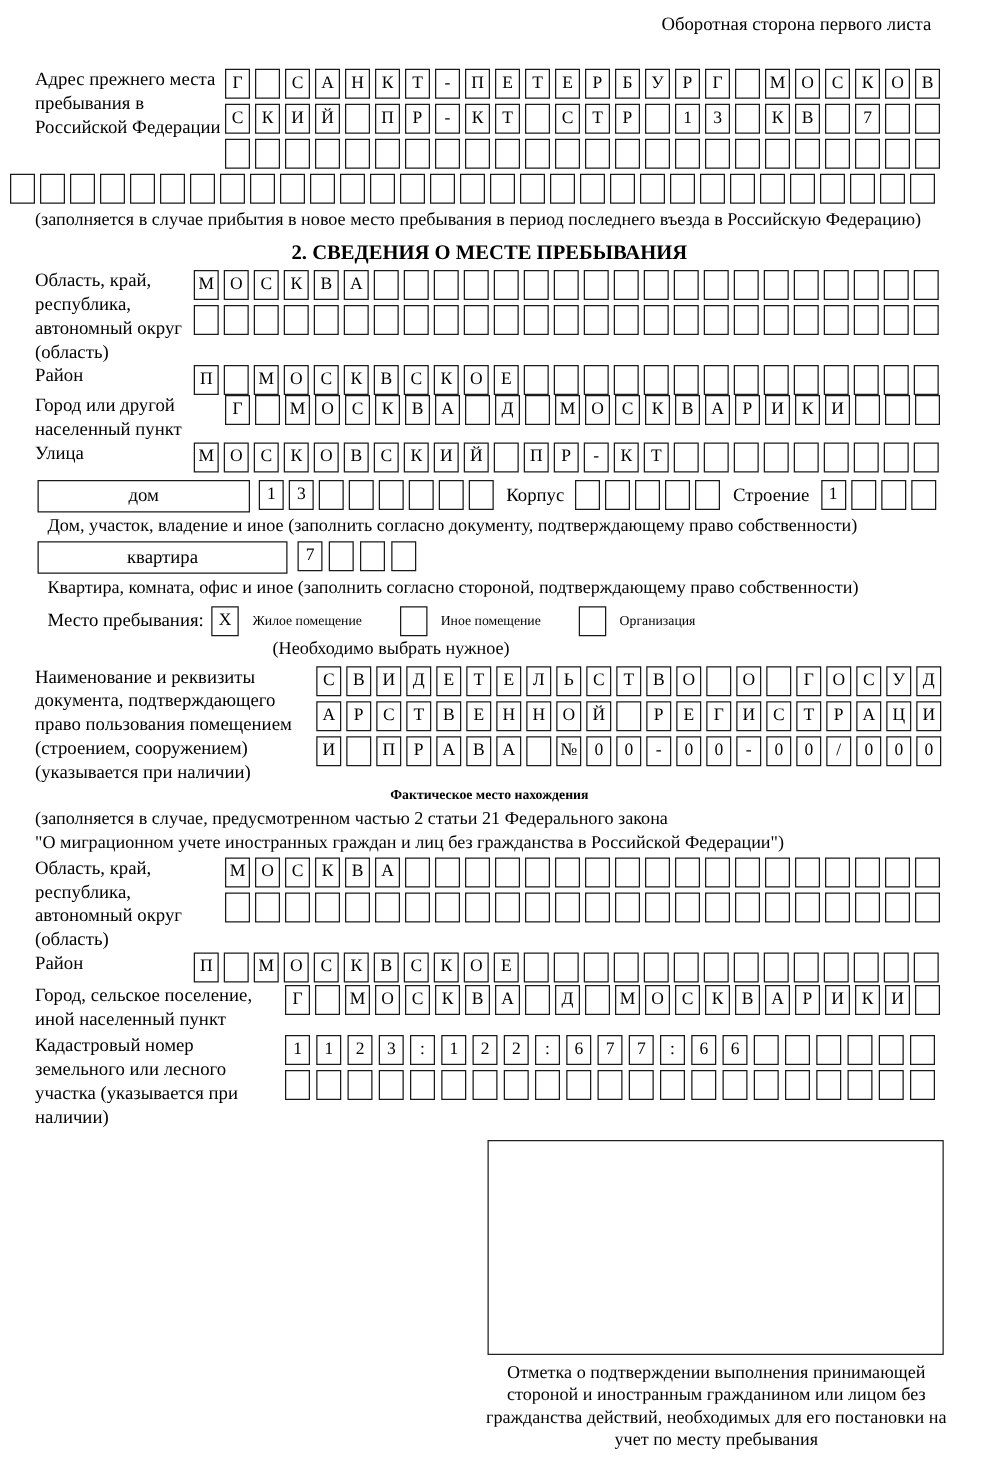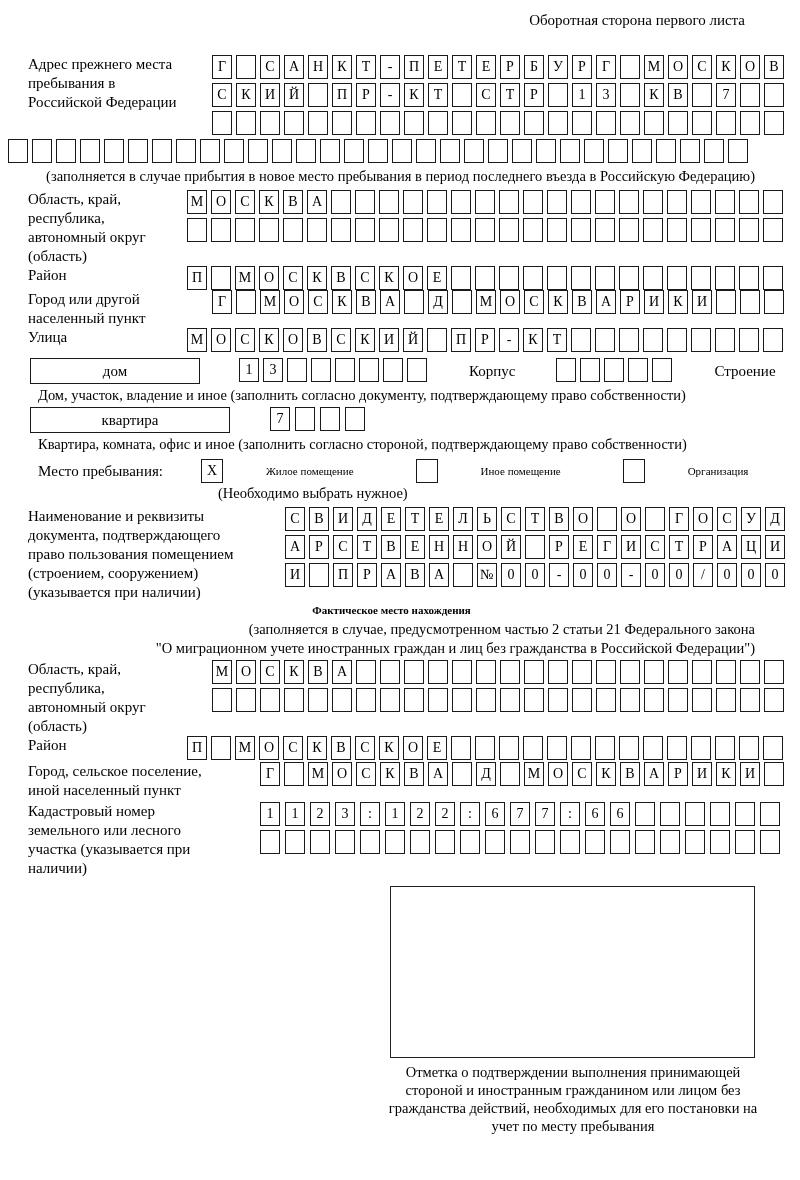--- a/index.html
+++ b/index.html
@@ -1,31 +1,31 @@
 <!DOCTYPE html>
 <html><head>
 <meta charset="utf-8">
 <style>
   html,body{margin:0;padding:0;background:#fff;}
   body{width:800px;height:1180px;overflow:hidden;color:#000;
        font-family:"Liberation Serif","DejaVu Serif",serif;}
   .page{padding:12px 0 0 28px;width:727px;}
   .topnote{text-align:right;font-size:15px;padding-right:10px;}
-  .frow{display:flex;align-items:flex-start;gap:32px;}
+  .frow{display:flex;align-items:flex-start;}
   .label{font-size:15px;line-height:19px;flex-shrink:0;}
   .w127{width:127px}.w152{width:152px}.w200{width:200px}.w225{width:225px}
   .cellrow{display:flex;gap:4px;}
   .cellrow.g5{gap:5px;}
   .stack>.cellrow{margin-bottom:4px;}
   .stack>.cellrow:last-child{margin-bottom:0;}
   .cell{box-sizing:border-box;width:20px;height:24px;border:1.6px solid #1a1a1a;
         display:flex;align-items:center;justify-content:center;font-size:14px;flex-shrink:0;background:#fff;}
   .fullrow{margin-left:-20px;margin-top:4px;}
   .caption{font-size:14.5px;line-height:19px;}
-  .center{text-align:right;width:727px;}
+  .center{text-align:left;width:727px;}
   .h2{font-weight:bold;font-size:16.5px;text-align:center;width:727px;margin:6px 0 4px 0;}
   .h3{font-weight:bold;font-size:11px;text-align:center;width:727px;}
   .labelbox{box-sizing:border-box;border:1.6px solid #1a1a1a;height:26px;display:flex;
             align-items:center;justify-content:center;font-size:15px;flex-shrink:0;}
   .dom-box{width:170px;margin-left:2px;}
   .kv-box{width:200px;margin-left:2px;}
   .inline-lbl{font-size:15px;line-height:26px;margin:0 9px 0 10px;white-space:nowrap;}
   .chk{box-sizing:border-box;width:22px;height:24px;border:1.6px solid #1a1a1a;flex-shrink:0;
        display:flex;align-items:center;justify-content:center;font-size:14px;margin-top:1px;}
   .opt-lbl{font-size:11px;line-height:26px;margin:0 30px 0 11px;white-space:nowrap;}
@@ -153,20 +153,21 @@
       <div class="cell"></div>
       <div class="cell"></div>
       <div class="cell"></div>
       <div class="cell"></div>
       <div class="cell"></div>
       <div class="cell"></div>
       <div class="cell"></div>
     </div>
   <div class="caption center mt4">(заполняется в случае прибытия в новое место пребывания в период последнего въезда в Российскую Федерацию)</div>
 
+  <div class="h2">2. СВЕДЕНИЯ О МЕСТЕ ПРЕБЫВАНИЯ</div>
 
   <div class="frow mt4">
     <div class="label w127">Область, край, республика, автономный округ (область)</div>
     <div class="vcells">
       <div class="cellrow">
           <div class="cell">М</div>
           <div class="cell">О</div>
           <div class="cell">С</div>
           <div class="cell">К</div>
           <div class="cell">В</div>

